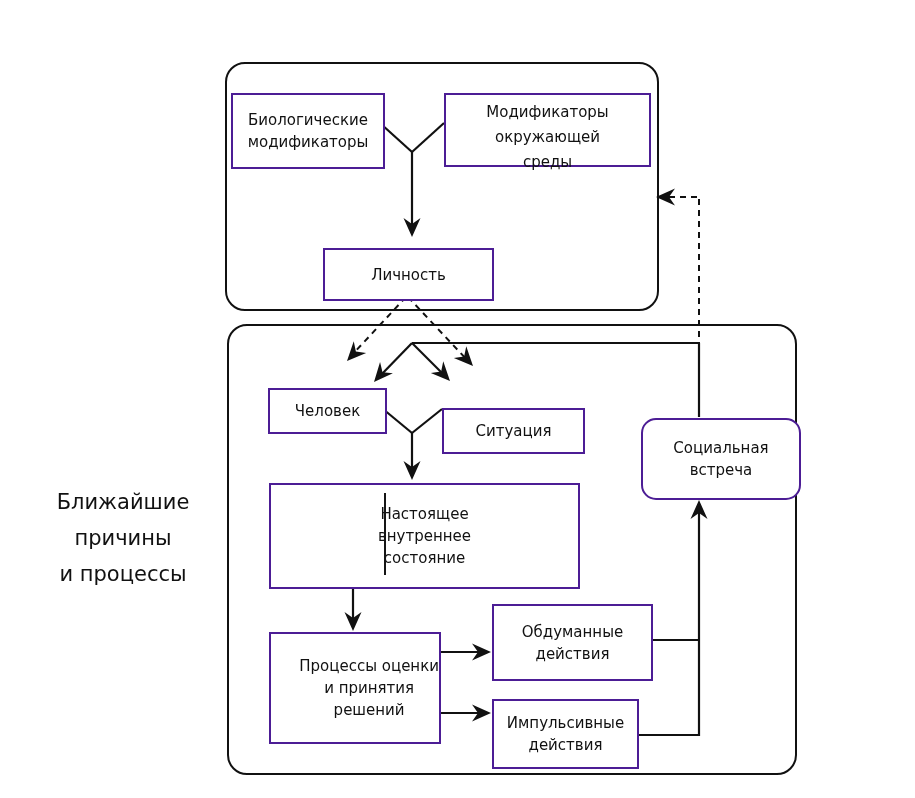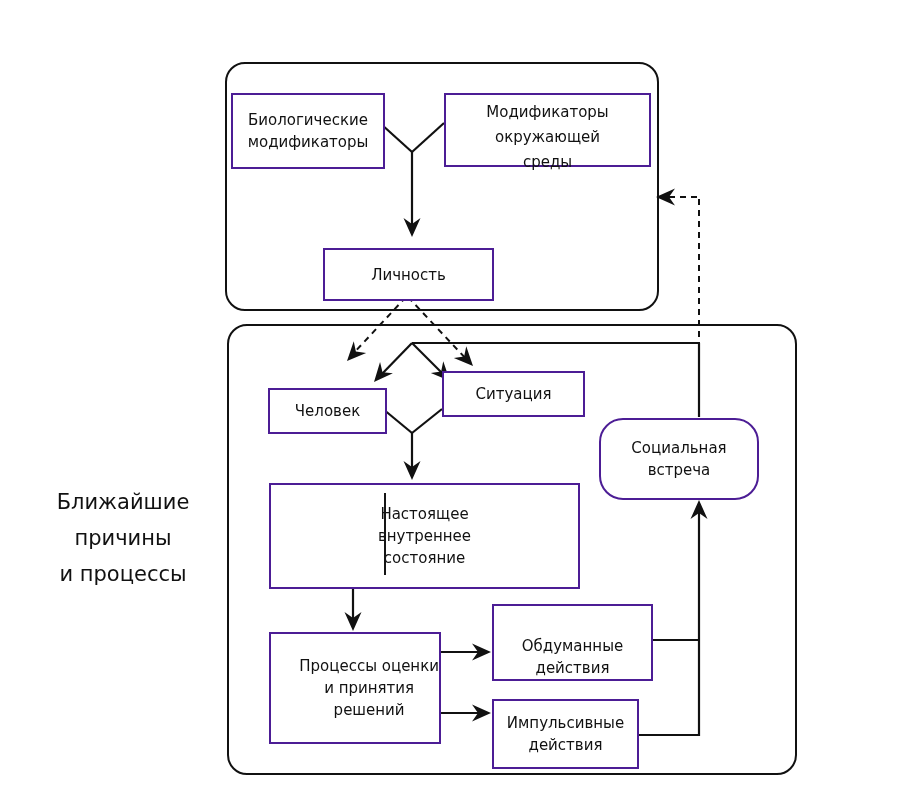--- a/index.html
+++ b/index.html
@@ -118,47 +118,47 @@
   </div>
 
   <div class="box" style="left:323px;top:248px;width:167px;height:49px;">
     <span class="label">Личность</span>
   </div>
 
   <div class="box" style="left:268px;top:388px;width:115px;height:42px;">
     <span class="label">Человек</span>
   </div>
 
-  <div class="box" style="left:442px;top:371px;width:139px;height:42px;text-align:right;">
+  <div class="box" style="left:442px;top:408px;width:139px;height:42px;text-align:right;">
     <span class="label">Ситуация</span>
   </div>
 
   <div class="box split" style="left:269px;top:483px;width:307px;height:102px;">
     <div class="cell left">
       <span class="label">Настоящее
 внутреннее
 состояние</span>
     </div>
     <div class="divider"></div>
   </div>
 
   <div class="box" style="left:269px;top:632px;width:168px;height:108px;justify-content:flex-end;">
     <span class="label">Процессы оценки
 и принятия
 решений</span>
   </div>
 
-  <div class="box" style="left:492px;top:604px;width:157px;height:73px;align-items:flex-end;">
+  <div class="box" style="left:492px;top:604px;width:157px;height:73px;">
     <span class="label">Обдуманные
 действия</span>
   </div>
 
   <div class="box" style="left:492px;top:699px;width:143px;height:66px;justify-content:center;">
     <span class="label">Импульсивные
 действия</span>
   </div>
 
-  <div class="box rounded" style="left:599px;top:418px;width:156px;height:78px;">
+  <div class="box rounded" style="left:641px;top:418px;width:156px;height:78px;border-radius:15px;">
     <span class="label">Социальная
 встреча</span>
   </div>
 
 </div>
 
 </body></html>

